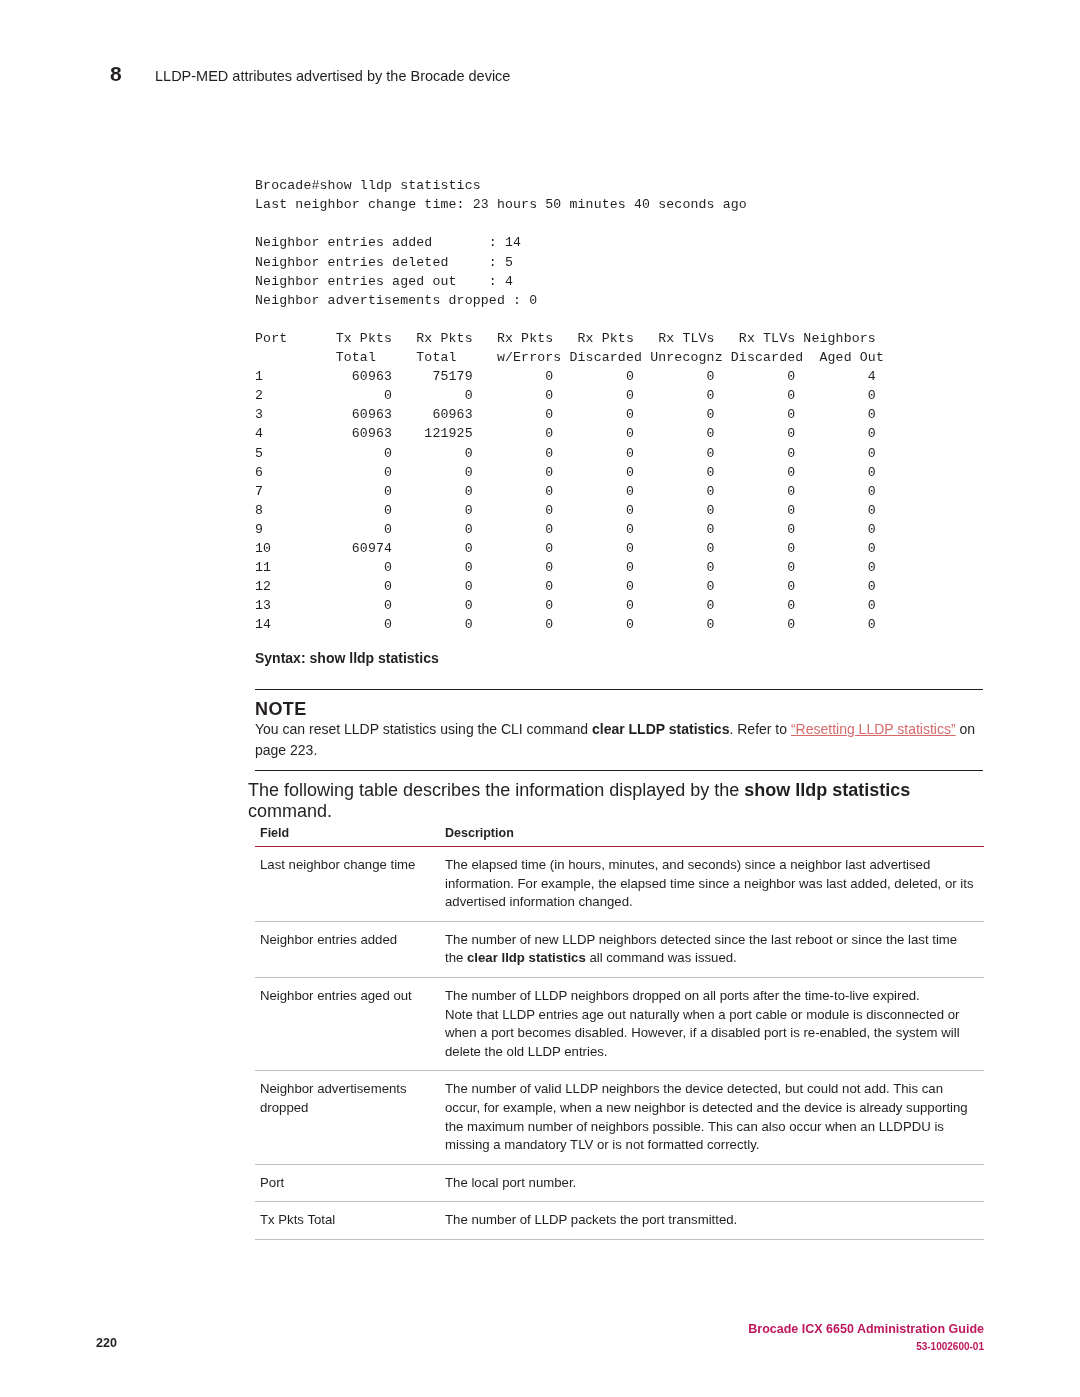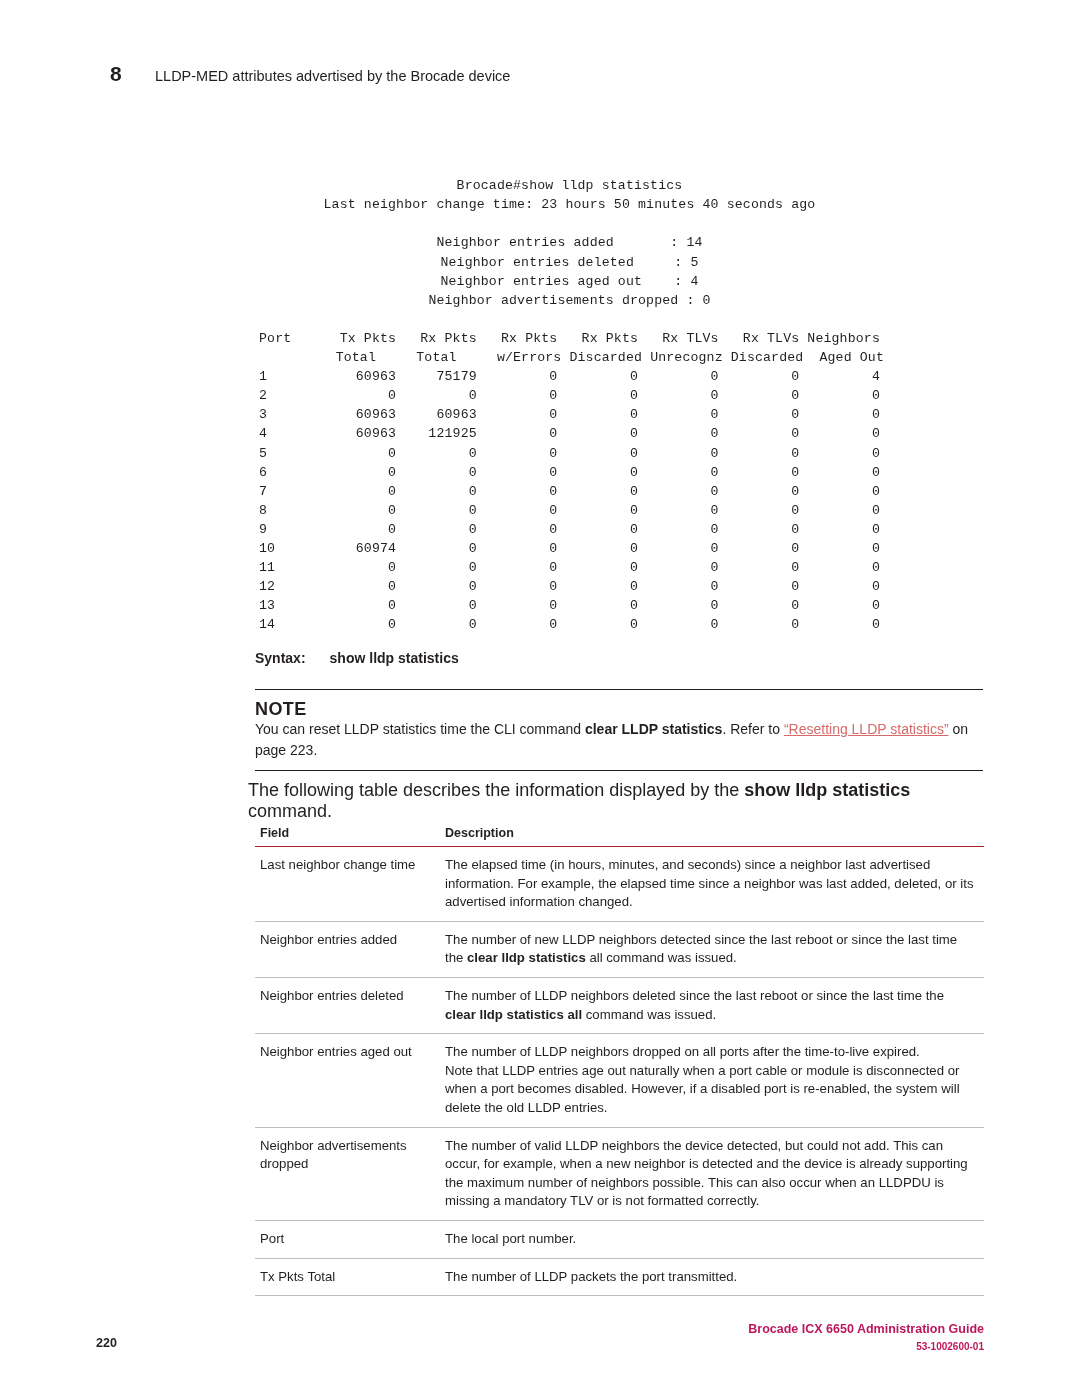--- a/index.html
+++ b/index.html
@@ -43,33 +43,32 @@
   .code-block {
     position: absolute;
     left: 255px;
     top: 163px;
     font-family: "Liberation Mono", monospace;
     font-size: 13.2px;
     line-height: 19.1px;
     color: #231f20;
     white-space: pre;
     letter-spacing: 0.15px;
-    text-align: center;
   }
 
   
   .syntax-line {
     position: absolute;
     left: 255px;
     top: 650px;
     font-size: 14px;
     font-weight: bold;
     color: #231f20;
   }
-  .syntax-line .lbl { margin-right: 24px; }
+  .syntax-line .lbl { margin-right: 4px; }
 
   
   .note-rule-top {
     position: absolute;
     left: 255px;
     top: 689px;
     width: 728px;
     height: 1px;
     background: #231f20;
   }
@@ -199,21 +198,21 @@
 13              0         0         0         0         0         0         0
 14              0         0         0         0         0         0         0</pre>
 
   <div class="syntax-line">
     <span class="lbl">Syntax:</span><span>show lldp statistics</span>
   </div>
 
   <div class="note-rule-top"></div>
   <div class="note-title">NOTE</div>
   <div class="note-body">
-    <span>You can reset LLDP statistics time the CLI command </span><b>clear LLDP statistics</b><span>.  Refer to </span><a class="xref" href="#">“Resetting LLDP statistics”</a><span> on page 223.</span>
+    <span>You can reset LLDP statistics using the CLI command </span><b>clear LLDP statistics</b><span>.  Refer to </span><a class="xref" href="#">“Resetting LLDP statistics”</a><span> on page 223.</span>
   </div>
   <div class="note-rule-bottom"></div>
 
   <div class="intro-para">
     <span>The following table describes the information displayed by the </span><b>show lldp statistics</b><span> command.</span>
   </div>
 
   <table class="field-table">
     <thead>
       <tr>
@@ -224,24 +223,20 @@
     <tbody>
       <tr class="first">
         <td class="c1">Last neighbor change time</td>
         <td>The elapsed time (in hours, minutes, and seconds) since a neighbor last advertised information.  For example, the elapsed time since a neighbor was last added, deleted, or its advertised information changed.</td>
       </tr>
       <tr>
         <td class="c1">Neighbor entries added</td>
         <td><span>The number of new LLDP neighbors detected since the last reboot or since the last time the </span><b>clear lldp statistics</b><span> all command was issued.</span></td>
       </tr>
       <tr>
-        <td class="c1">Neighbor entries deleted</td>
-        <td><span>The number of LLDP neighbors deleted since the last reboot or since the last time the </span><b>clear lldp statistics all</b><span> command was issued.</span></td>
-      </tr>
-      <tr>
         <td class="c1">Neighbor entries aged out</td>
         <td style="white-space:pre-line">The number of LLDP neighbors dropped on all ports after the time-to-live expired.
 Note that LLDP entries age out naturally when a port cable or module is disconnected or when a port becomes disabled.  However, if a disabled port is re-enabled, the system will delete the old LLDP entries.</td>
       </tr>
       <tr>
         <td class="c1">Neighbor advertisements dropped</td>
         <td>The number of valid LLDP neighbors the device detected, but could not add.  This can occur, for example, when a new neighbor is detected and the device is already supporting the maximum number of neighbors possible.  This can also occur when an LLDPDU is missing a mandatory TLV or is not formatted correctly.</td>
       </tr>
       <tr>
         <td class="c1">Port</td>

